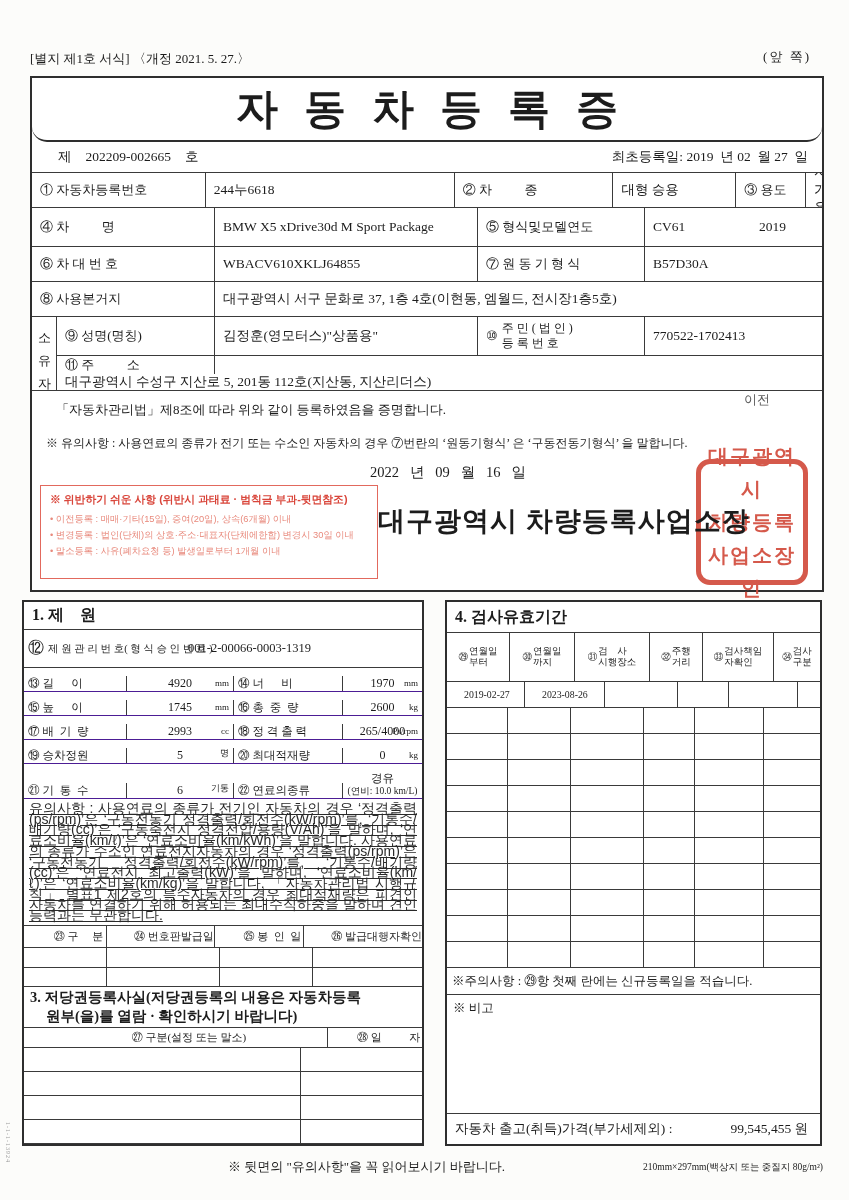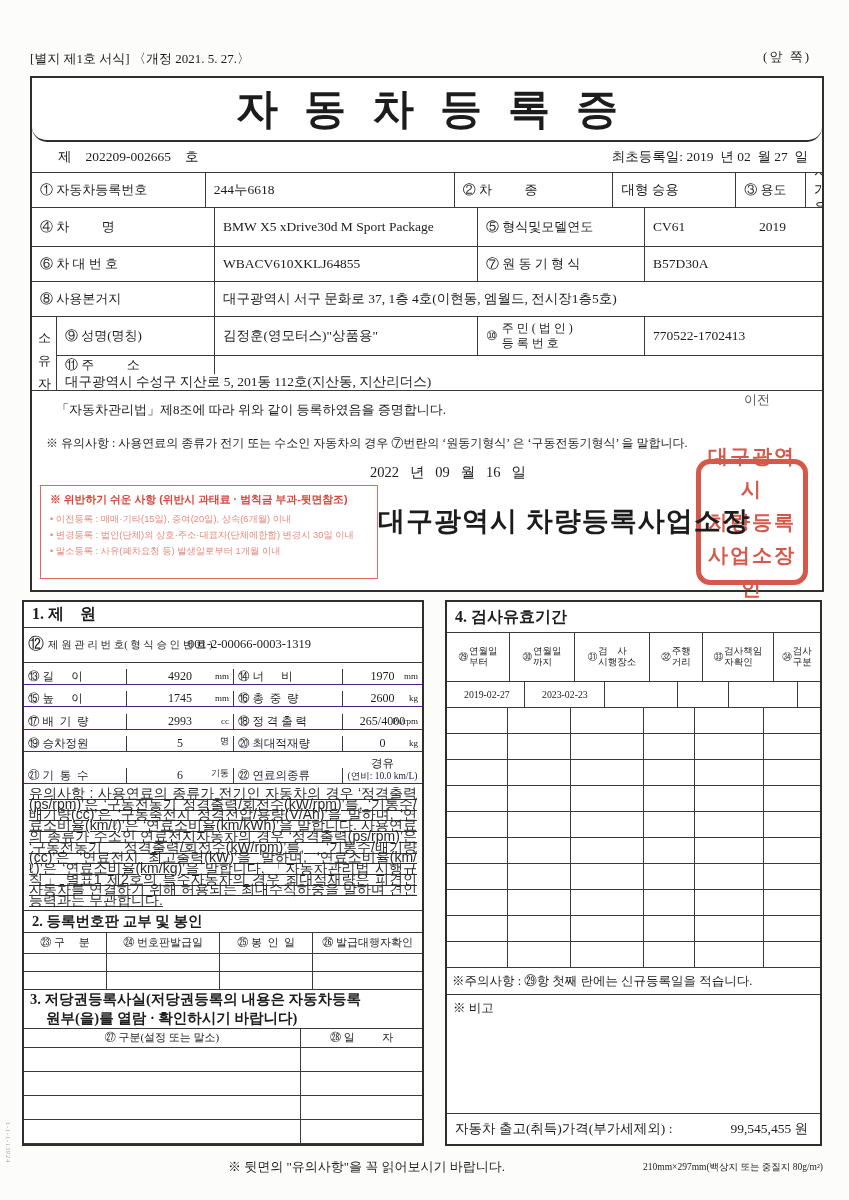--- a/index.html
+++ b/index.html
@@ -66,21 +66,21 @@
   .sv{display:flex;align-items:center;justify-content:center;font-size:12px;position:relative;}
   .sl1{width:94px;}.sv1{width:106px;border-right:1px solid #3a3a3a;}.sl2{width:100px;}.sv2{flex:1;}
   .unit{position:absolute;right:4px;bottom:3px;font-size:9px;}
   .fuel-col{flex-direction:column;justify-content:center;line-height:13px;}
   .fuel-t{font-size:11.5px;}
   .fuel-e{font-size:9.5px;}
   .spec-note{border-bottom:1px solid #3a3a3a;padding:4px 5px;font-size:14px;line-height:10.7px;
              font-family:"Liberation Sans",sans-serif;color:#2a2a2a;text-align:justify;text-decoration:underline;}
   .s2-title{height:26px;font-size:14.5px;}
   .thead{display:flex;border-bottom:1px solid #3a3a3a;}
-  .th{display:flex;align-items:center;justify-content:center;font-size:11px;border-right:1px solid #3a3a3a;}
+  .th{display:flex;align-items:center;justify-content:center;font-size:11px;border-right:1px solid #3a3a3a;padding-left:27px;}
   .th:last-child,.td:last-child{border-right:none;}
   .t2-head{height:24px;}
   .t2-c1{width:82px;}.t2-c2{width:112px;}.t2-c3{width:92px;}.t2-c4{flex:1;}
   .trow{display:flex;border-bottom:1px solid #3a3a3a;}
   .t2-row{height:21px;}
   .td{border-right:1px solid #3a3a3a;}
   .s3-title{height:44px;border-bottom:1px solid #3a3a3a;font-weight:bold;font-size:14.5px;
             display:flex;flex-direction:column;justify-content:center;padding:0 6px;line-height:19px;}
   .s3-l2{padding-left:16px;}
   .t3-head{height:22px;}
@@ -269,21 +269,20 @@
         </div>
       <div class="sl sl2 pre">㉒ 연료의종류</div>
       <div class="sv sv2 fuel-col">
         <span class="fuel-t">경유</span>
         <span class="fuel-e">(연비: 10.0 km/L)</span>
       </div>
     </div>
 
     <div class="spec-note">유의사항 : 사용연료의 종류가 전기인 자동차의 경우 ‘정격출력(ps/rpm)’은 ‘구동전동기 정격출력/회전수(kW/rpm)’를, ‘기통수/배기량(cc)’은 ‘구동축전지 정격전압/용량(V/Ah)’을 말하며, ‘연료소비율(km/ℓ)’은 ‘연료소비율(km/kWh)’을 말합니다. 사용연료의 종류가 수소인 연료전지자동차의 경우 ‘정격출력(ps/rpm)’은 ‘구동전동기 정격출력/회전수(kW/rpm)’를, ‘기통수/배기량(cc)’은 ‘연료전지 최고출력(kW)’을 말하며, ‘연료소비율(km/ℓ)’은 ‘연료소비율(km/kg)’을 말합니다. 「자동차관리법 시행규칙」 별표1 제2호의 특수자동차의 경우 최대적재량은 피견인자동차를 연결하기 위해 허용되는 최대수직하중을 말하며 견인능력과는 무관합니다.</div>
 
-    <div class="sec-title s2-title">2. 등록번호판 교부 및 봉인</div>
     <div class="thead t2-head">
       <div class="th t2-c1 pre">㉓ 구     분</div>
       <div class="th t2-c2 pre">㉔ 번호판발급일</div>
       <div class="th t2-c3 pre">㉕ 봉  인  일</div>
       <div class="th t2-c4 pre">㉖ 발급대행자확인</div>
     </div>
     <div class="trow t2-row">
       <div class="td t2-c1"></div>
       <div class="td t2-c2"></div>
       <div class="td t2-c3"></div>
@@ -367,21 +366,21 @@
         <span class="numsp">㉞</span>
         <span class="t4-lines">
             <span class="pre">검사</span>
             <span class="pre">구분</span>
           </span>
       </div>
     </div>
 
     <div class="trow t4-row">
       <div class="td t4-c1 t4-date">2019-02-27</div>
-      <div class="td t4-c2 t4-date">2023-02-23</div>
+      <div class="td t4-c2 t4-date">2023-08-26</div>
       <div class="td t4-c3"></div>
       <div class="td t4-c4"></div>
       <div class="td t4-c5"></div>
       <div class="td t4-c6"></div>
     </div>
     <div class="trow t4-row">
       <div class="td t4-c1"></div>
       <div class="td t4-c2"></div>
       <div class="td t4-c3"></div>
       <div class="td t4-c4"></div>

